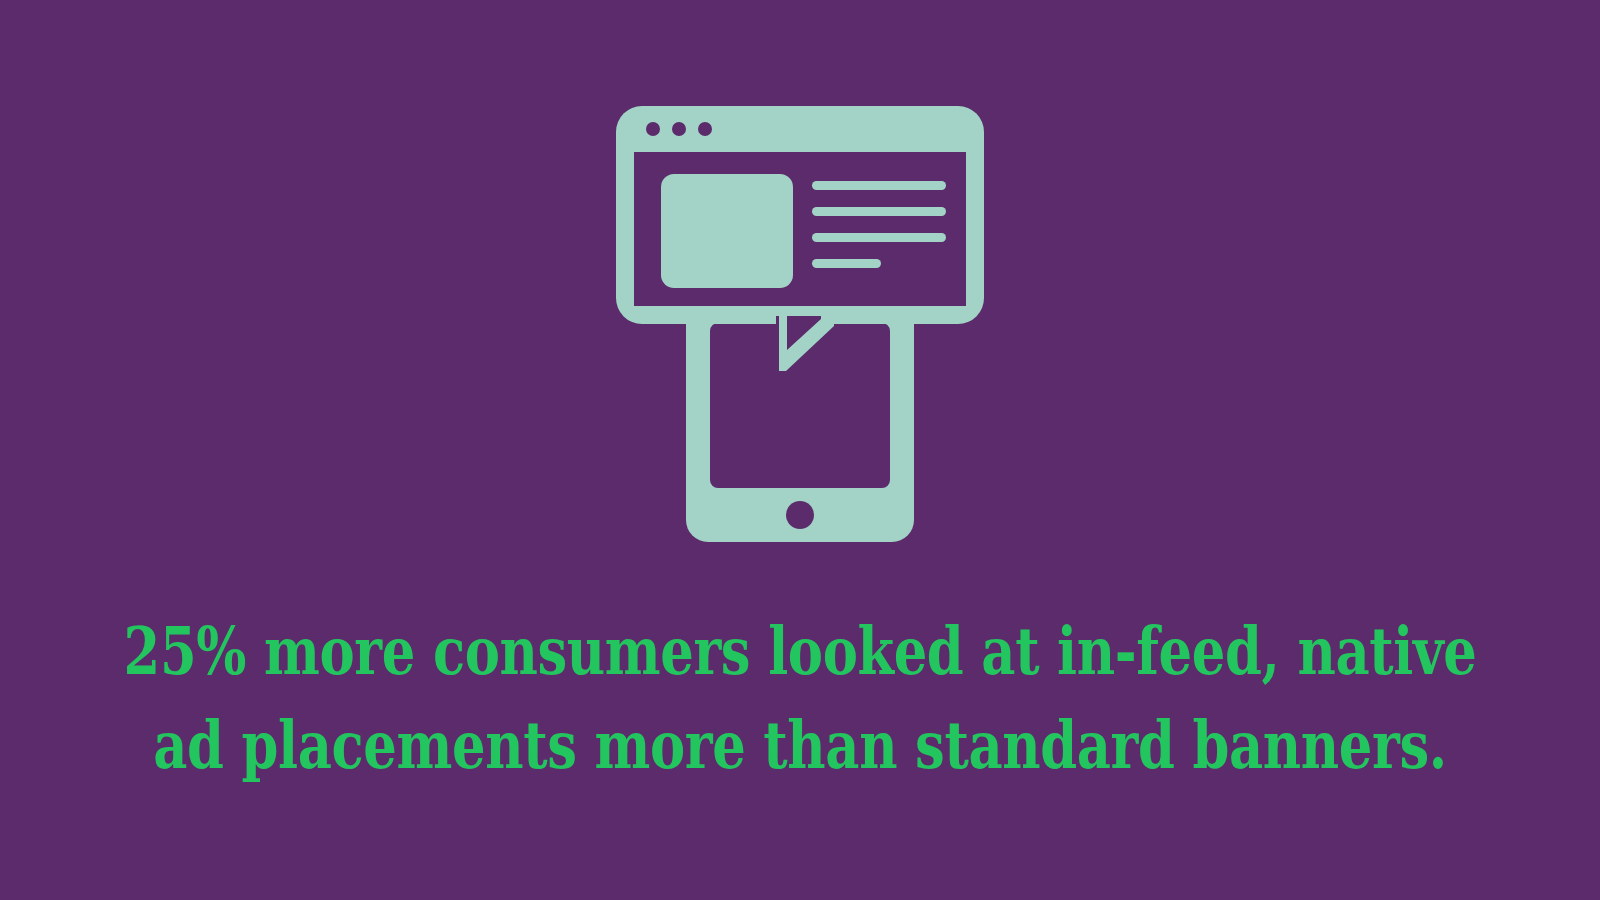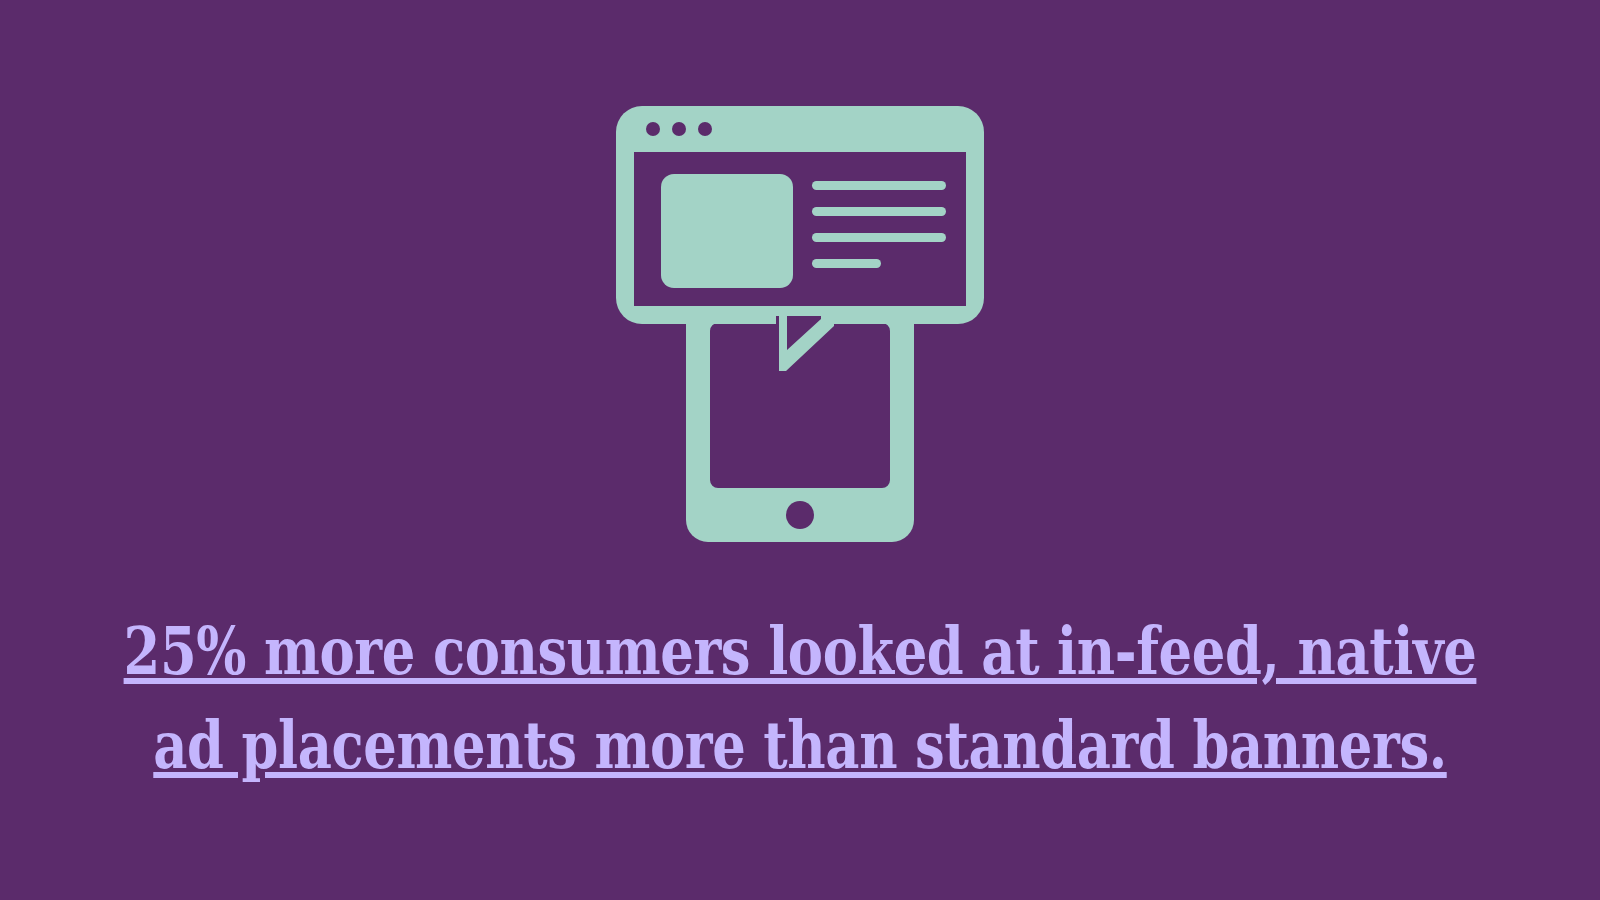--- a/index.html
+++ b/index.html
@@ -40,28 +40,27 @@
   }
 
   
   .caption {
     position: absolute;
     left: 50%;
     transform: translateX(-50%);
     top: 604px;
     width: 1440px;
     text-align: center;
-    color: #c4b5fd;
+    color: #22c55e;
     font-family: "DejaVu Serif", "Liberation Serif", serif;
     font-weight: bold;
     font-size: 66px;
     line-height: 94px;
     letter-spacing: -0.5px;
     transform-origin: center top;
-    text-decoration: underline;
   }
   .caption-inner {
     display: block;
     transform: translateX(-50%) scaleX(0.80);
     transform-origin: center top;
     position: relative;
     left: 50%;
     width: 1800px;
     white-space: normal;
   }

